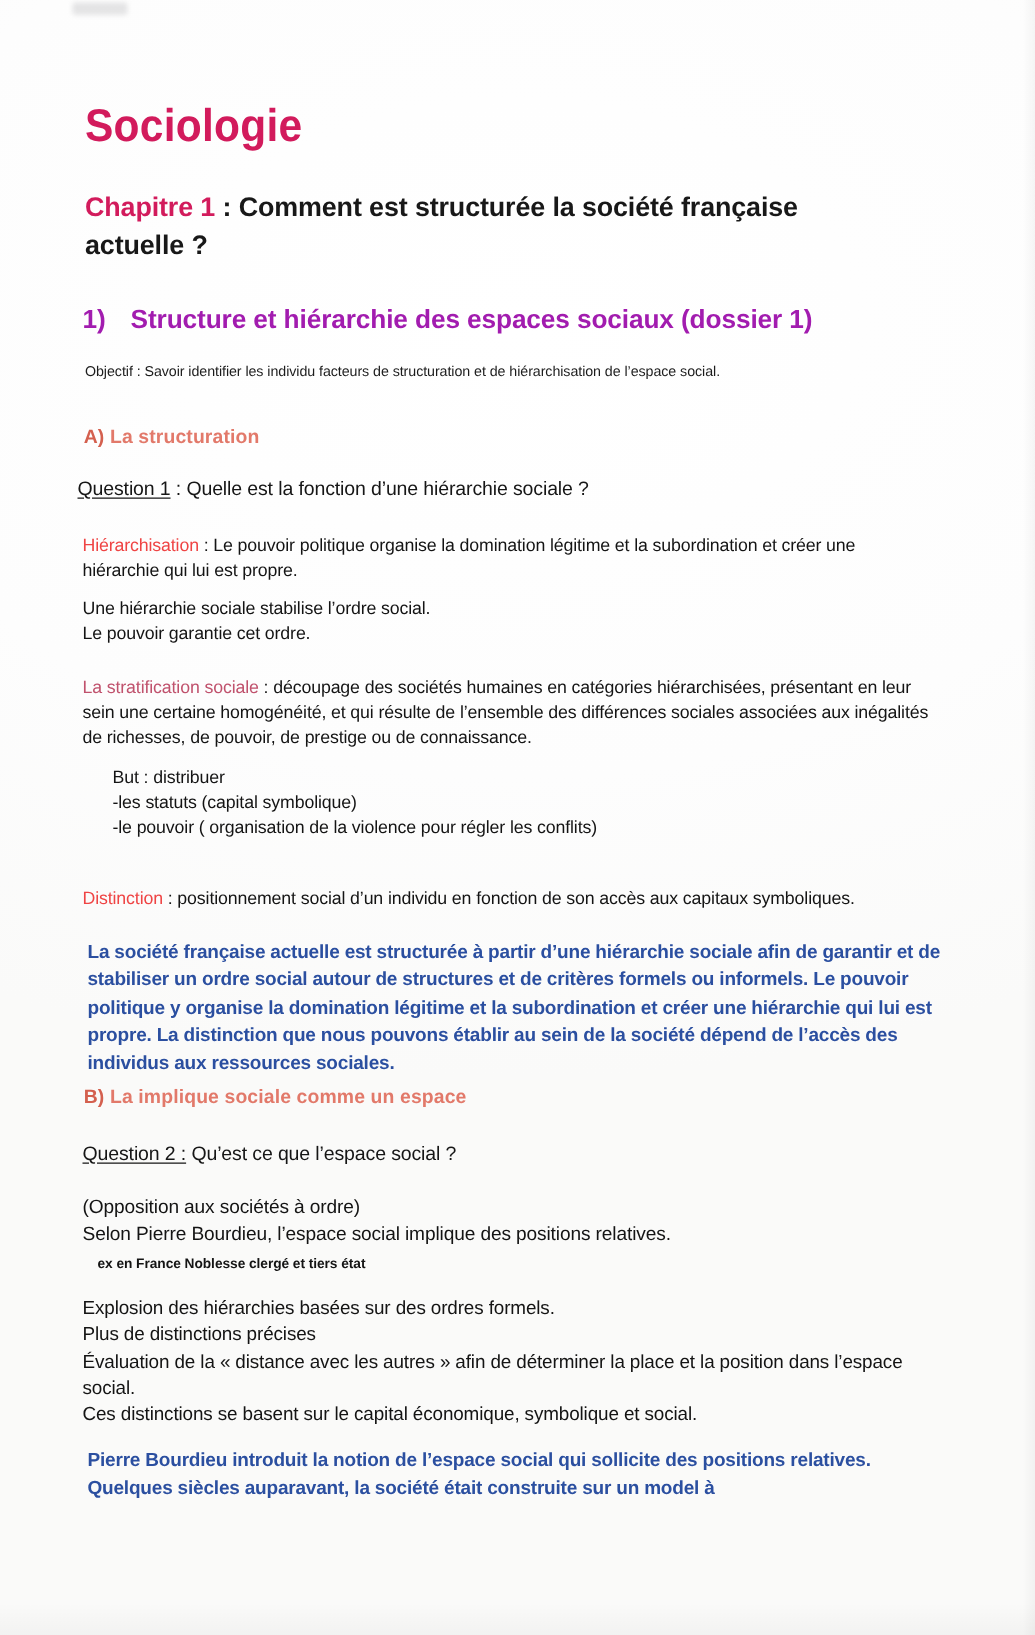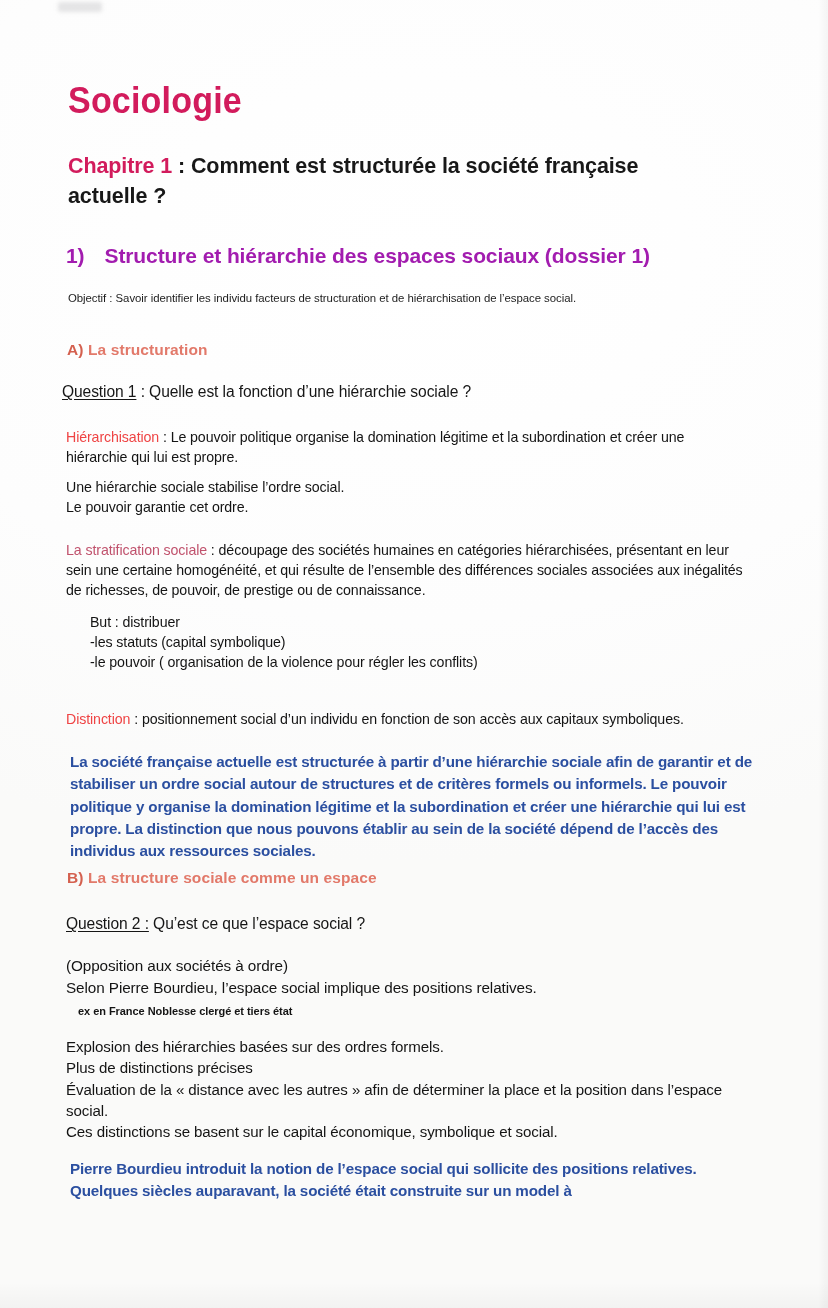--- a/index.html
+++ b/index.html
@@ -222,21 +222,21 @@
     <span class="line">-le pouvoir ( organisation de la violence pour régler les conflits)</span>
   </div>
 
   <div class="blk para p-dist">
     <span class="term-pink">Distinction</span><span> : positionnement social d’un individu en fonction de son accès aux capitaux symboliques.</span>
   </div>
 
   <div class="blk summary-blue sum-1">La société française actuelle est structurée à partir d’une hiérarchie sociale afin de garantir et de stabiliser un ordre social autour de structures et de critères formels ou informels. Le pouvoir politique y organise la domination légitime et la subordination et créer une hiérarchie qui lui est propre. La distinction que nous pouvons établir au sein de la société dépend de l’accès des individus aux ressources sociales.</div>
 
   <div class="blk subsection sub-b">
-    <span class="lead">B)</span><span> La structure sociale comme un espace</span>
+    <span class="lead">B)</span><span> La implique sociale comme un espace</span>
   </div>
 
   <div class="blk question q2">
     <span class="q-label">Question 2 :</span><span> Qu’est ce que l’espace social ?</span>
   </div>
 
   <div class="blk para p-bourdieu">
     <span class="line">(Opposition aux sociétés à ordre)</span>
     <span class="line">Selon Pierre Bourdieu, l’espace social implique des positions relatives.</span>
   </div>

